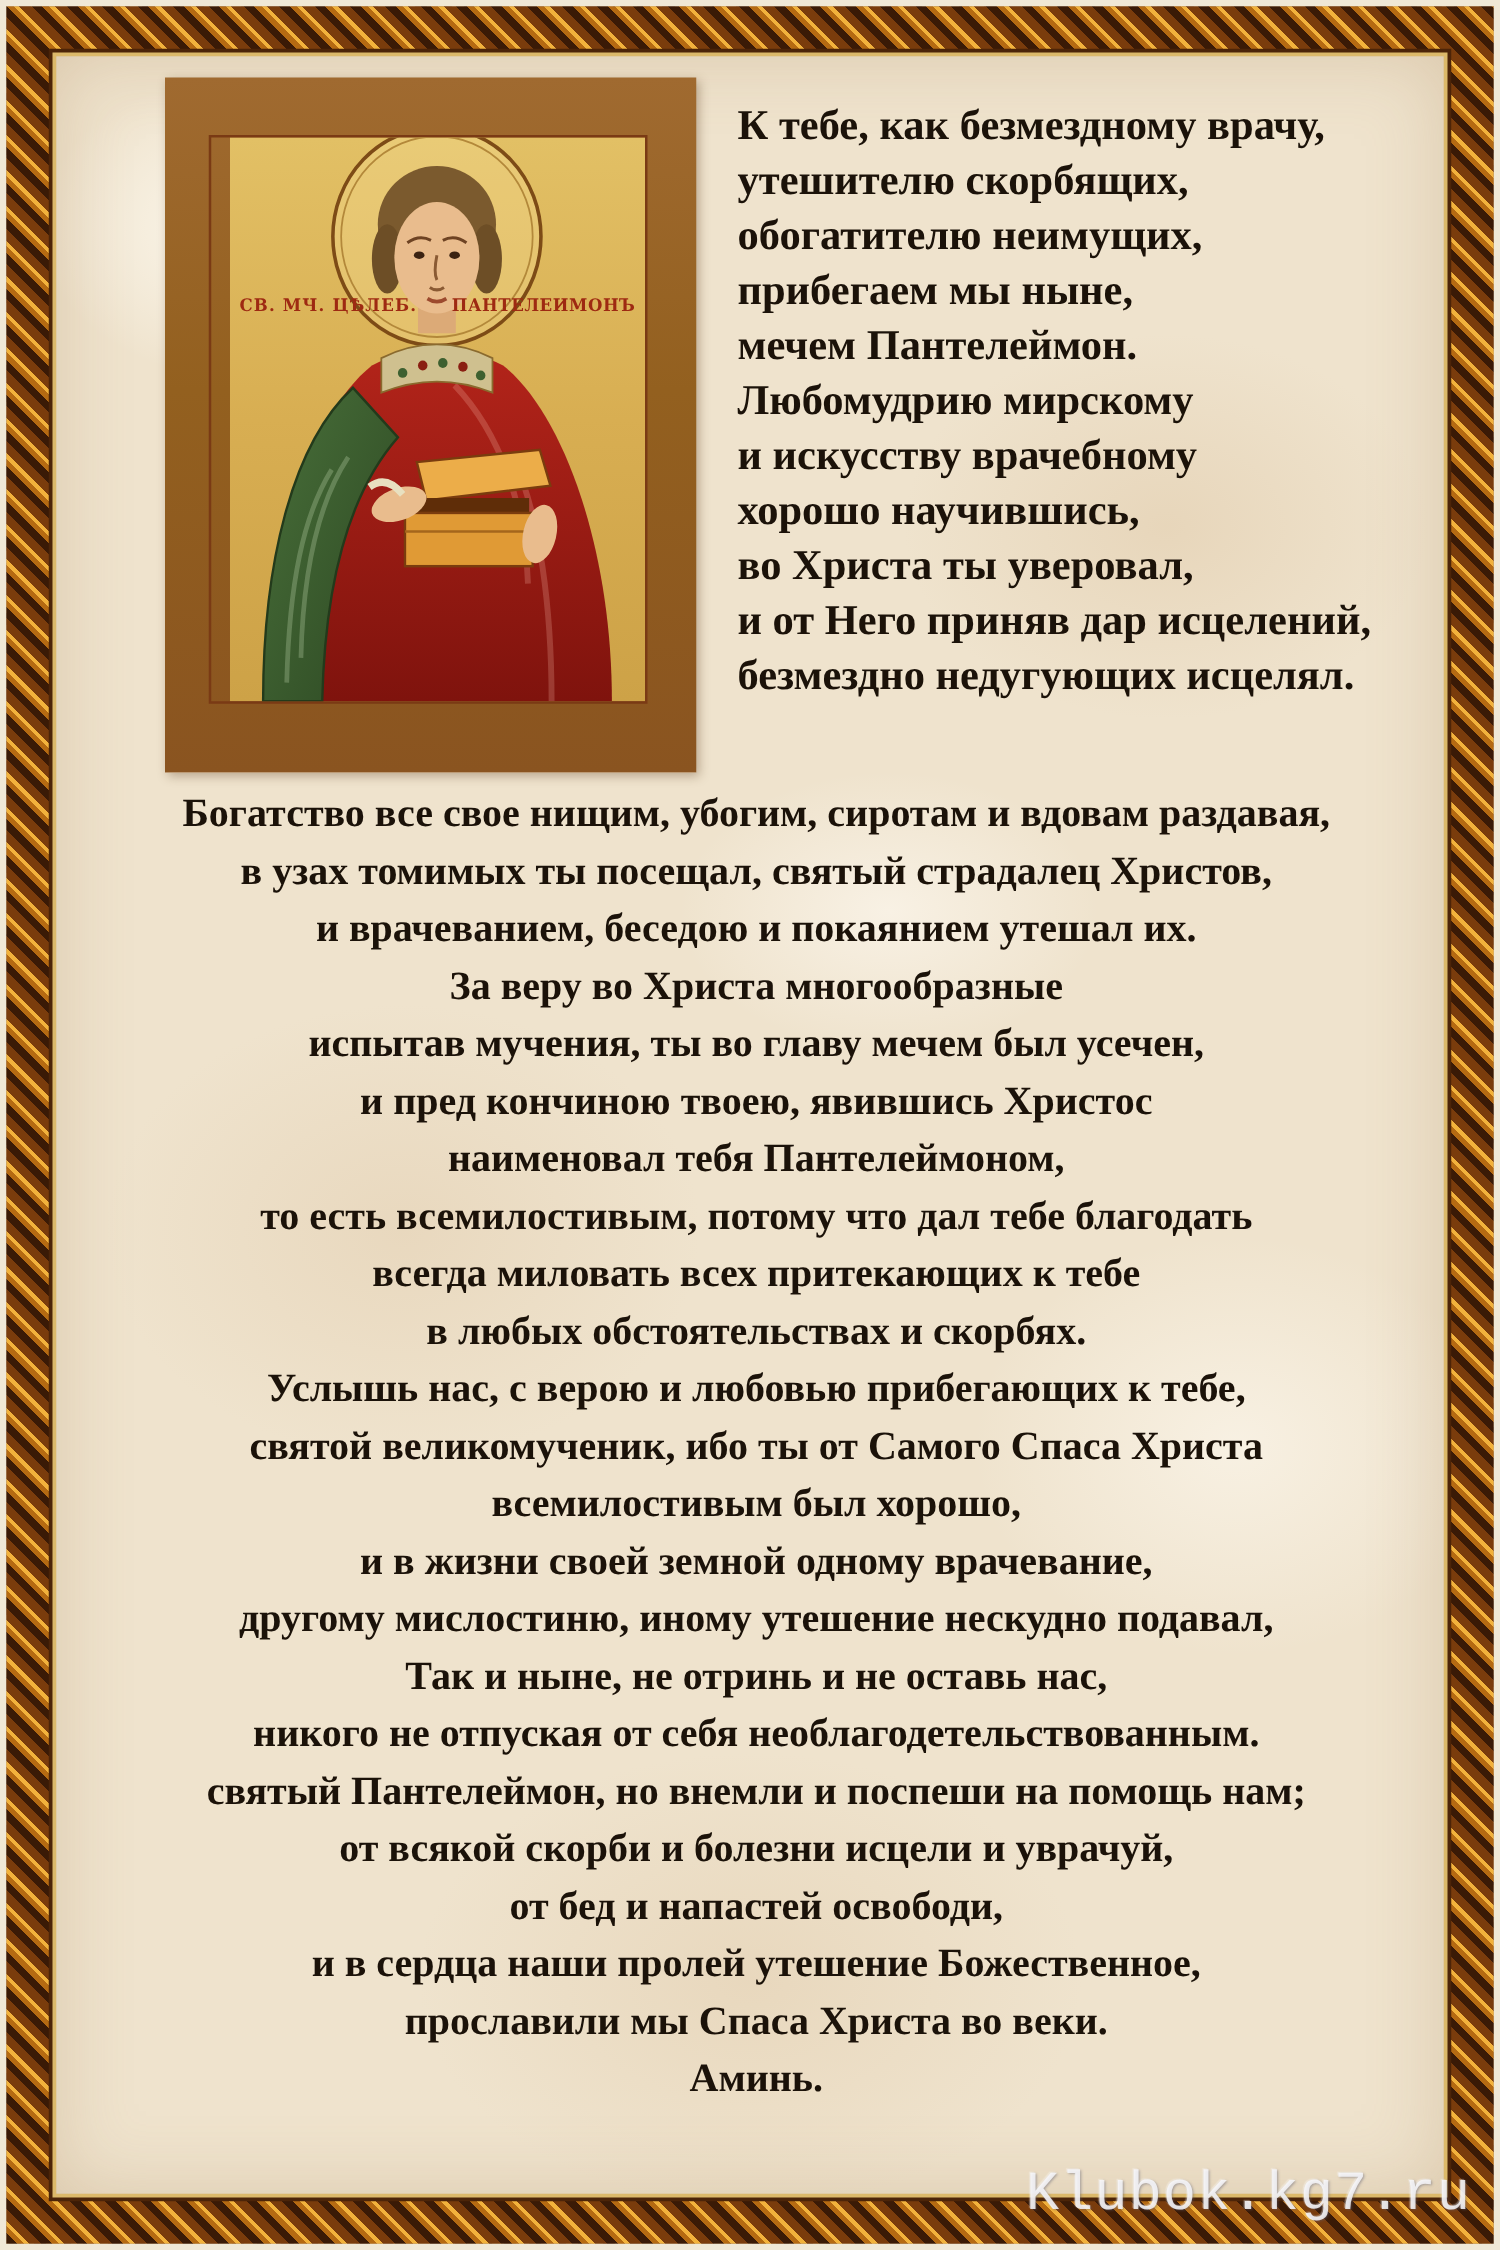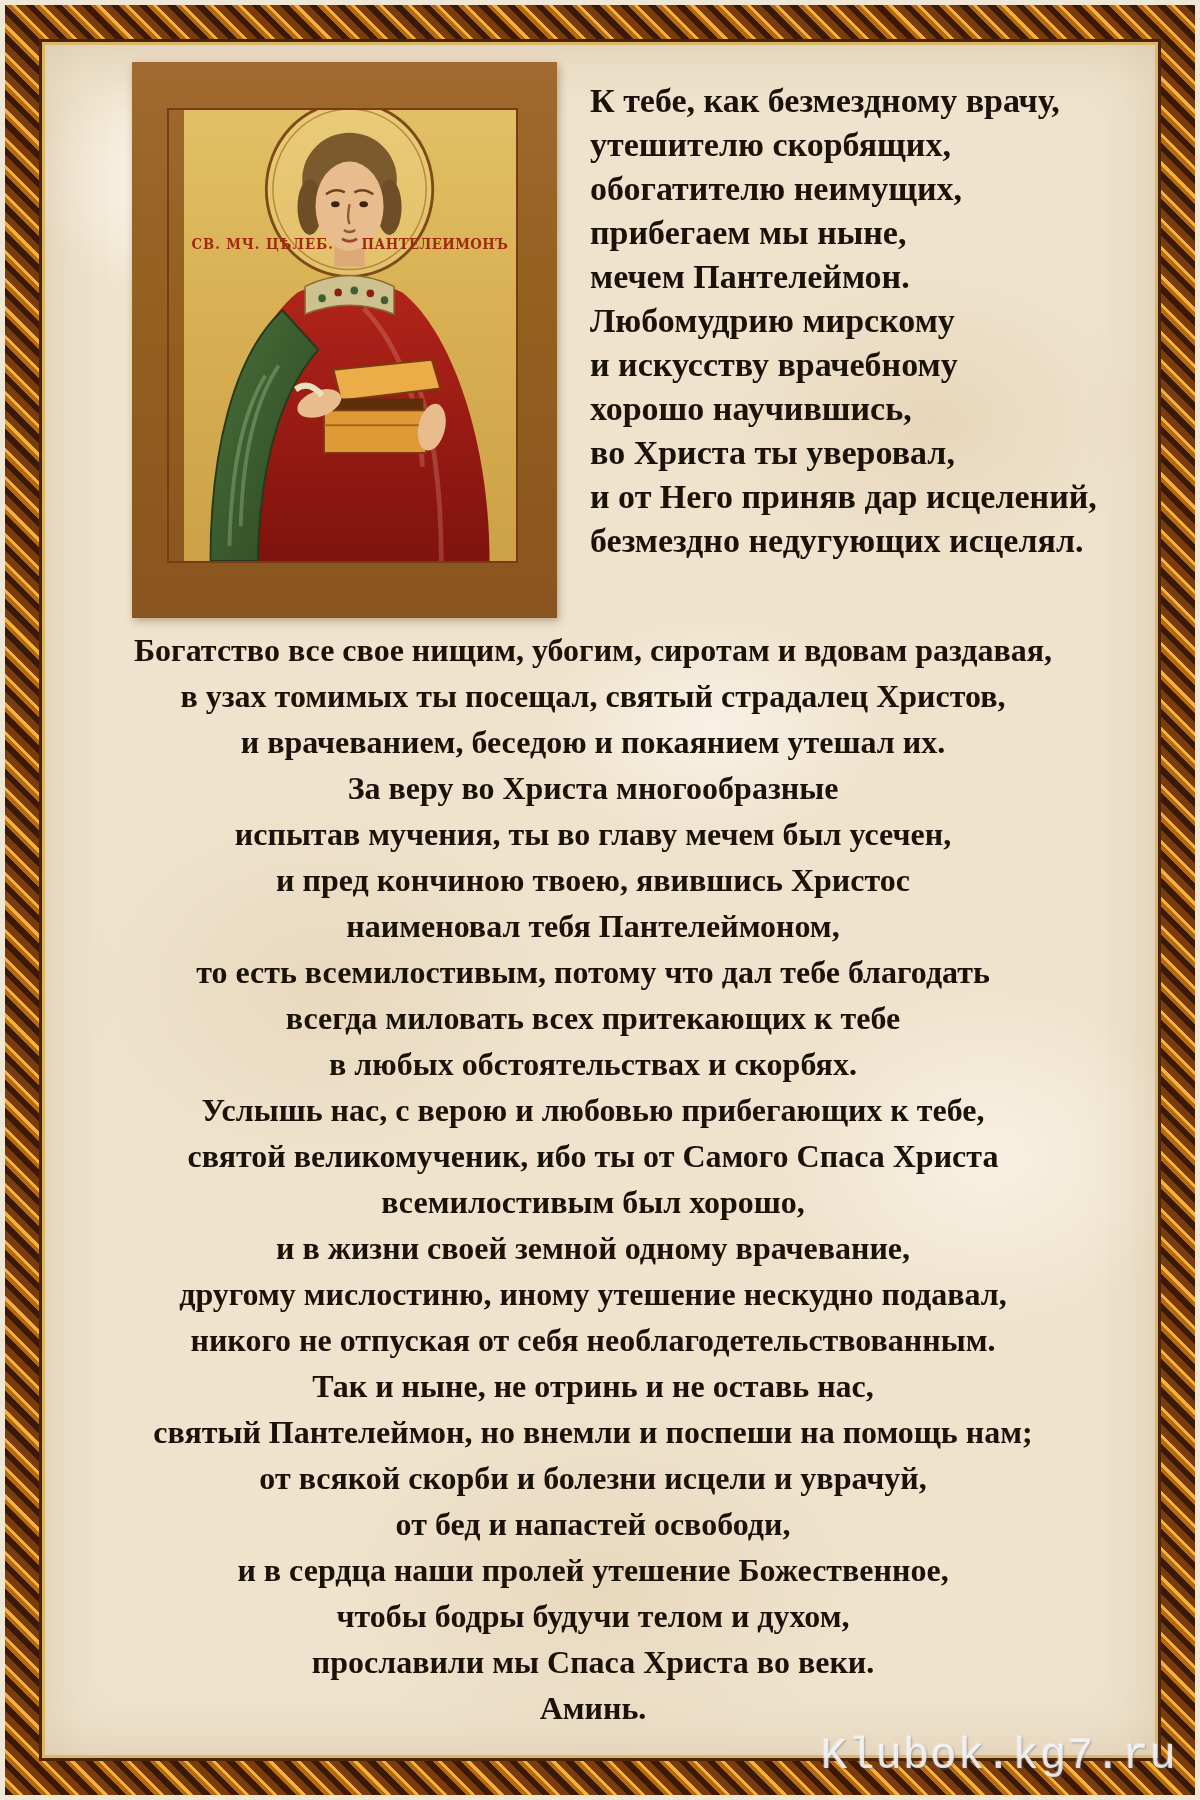--- a/index.html
+++ b/index.html
@@ -36,21 +36,21 @@
     padding-left:15px;
   }
   .icon-inner svg{display:block;width:100%;height:100%;}
   
   .prayer-column{
     position:absolute;left:585px;top:74px;width:575px;
     font-weight:bold;font-size:34px;line-height:44px;color:#1b1209;
     text-align:left;
   }
   .prayer-full{
-    position:absolute;left:36px;top:622px;width:1104px;
+    position:absolute;left:48px;top:622px;width:1104px;
     font-weight:bold;font-size:32px;line-height:46px;color:#1b1209;
     text-align:center;
   }
   .line{white-space:nowrap;}
   
   .watermark{
     position:absolute;right:18px;bottom:14px;
     font-family:Liberation Mono, monospace;font-size:44px;font-weight:normal;
     color:rgba(248,248,252,.85);letter-spacing:1px;
     text-shadow:1px 1px 2px rgba(90,90,110,.45), -1px -1px 1px rgba(255,255,255,.4);
@@ -147,25 +147,24 @@
     <div class="line">и пред кончиною твоею, явившись Христос</div>
     <div class="line">наименовал тебя Пантелеймоном,</div>
     <div class="line">то есть всемилостивым, потому что дал тебе благодать</div>
     <div class="line">всегда миловать всех притекающих к тебе</div>
     <div class="line">в любых обстоятельствах и скорбях.</div>
     <div class="line">Услышь нас, с верою и любовью прибегающих к тебе,</div>
     <div class="line">святой великомученик, ибо ты от Самого Спаса Христа</div>
     <div class="line">всемилостивым был хорошо,</div>
     <div class="line">и в жизни своей земной одному врачевание,</div>
     <div class="line">другому мислостиню, иному утешение нескудно подавал,</div>
+    <div class="line">Так и ныне, не отринь и не оставь нас,</div>
     <div class="line">никого не отпуская от себя необлагодетельствованным.</div>
-    <div class="line">Так и ныне, не отринь и не оставь нас,</div>
     <div class="line">святый Пантелеймон, но внемли и поспеши на помощь нам;</div>
     <div class="line">от всякой скорби и болезни исцели и уврачуй,</div>
     <div class="line">от бед и напастей освободи,</div>
     <div class="line">и в сердца наши пролей утешение Божественное,</div>
-    <div class="line">чтобы бодры будучи телом и духом,</div>
     <div class="line">прославили мы Спаса Христа во веки.</div>
     <div class="line">Аминь.</div>
   </div>
 
   <div class="watermark">Klubok.kg7.ru</div>
 </div>
 
 </body></html>

